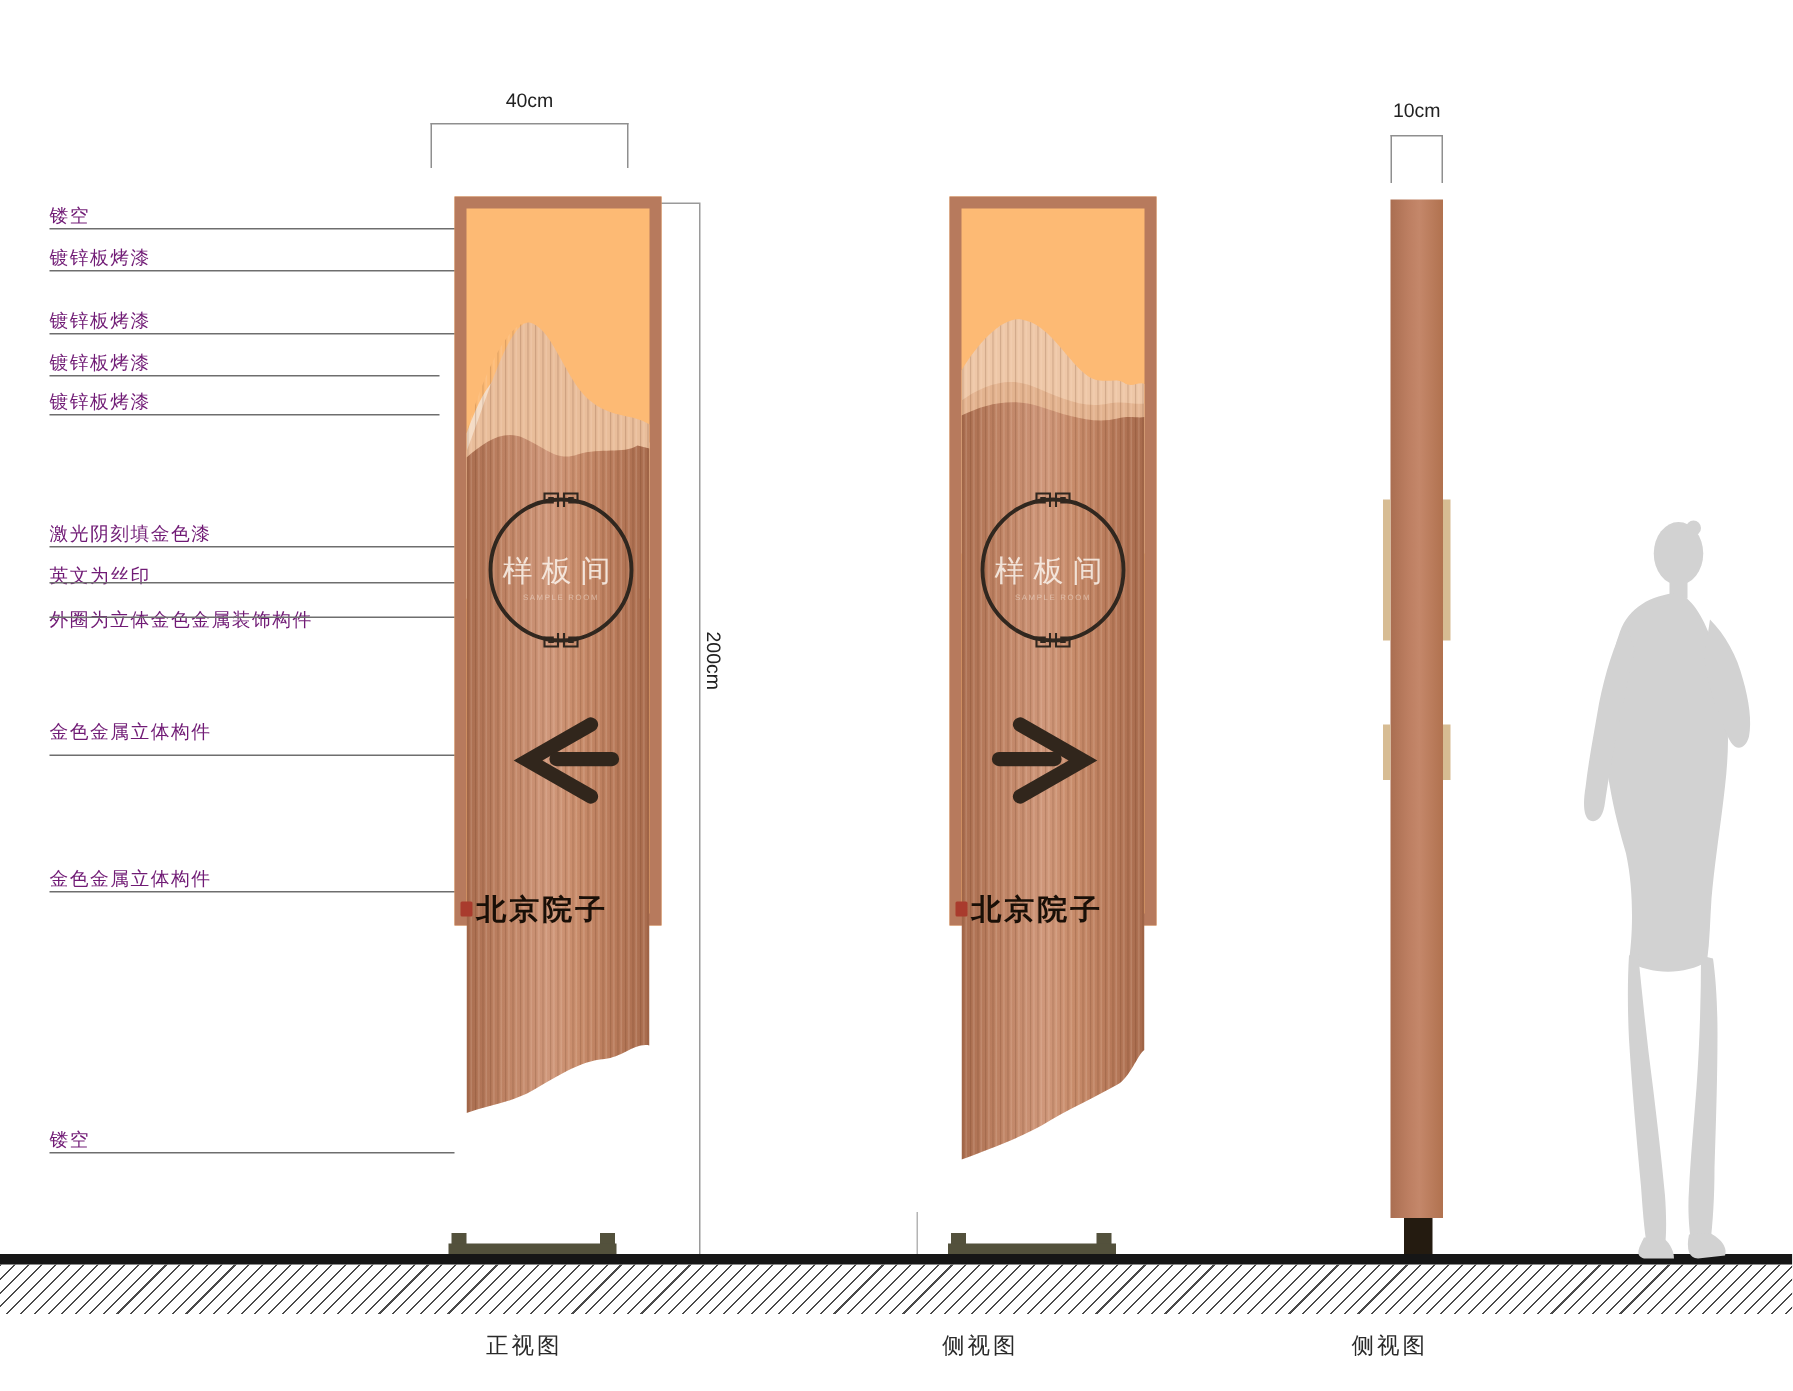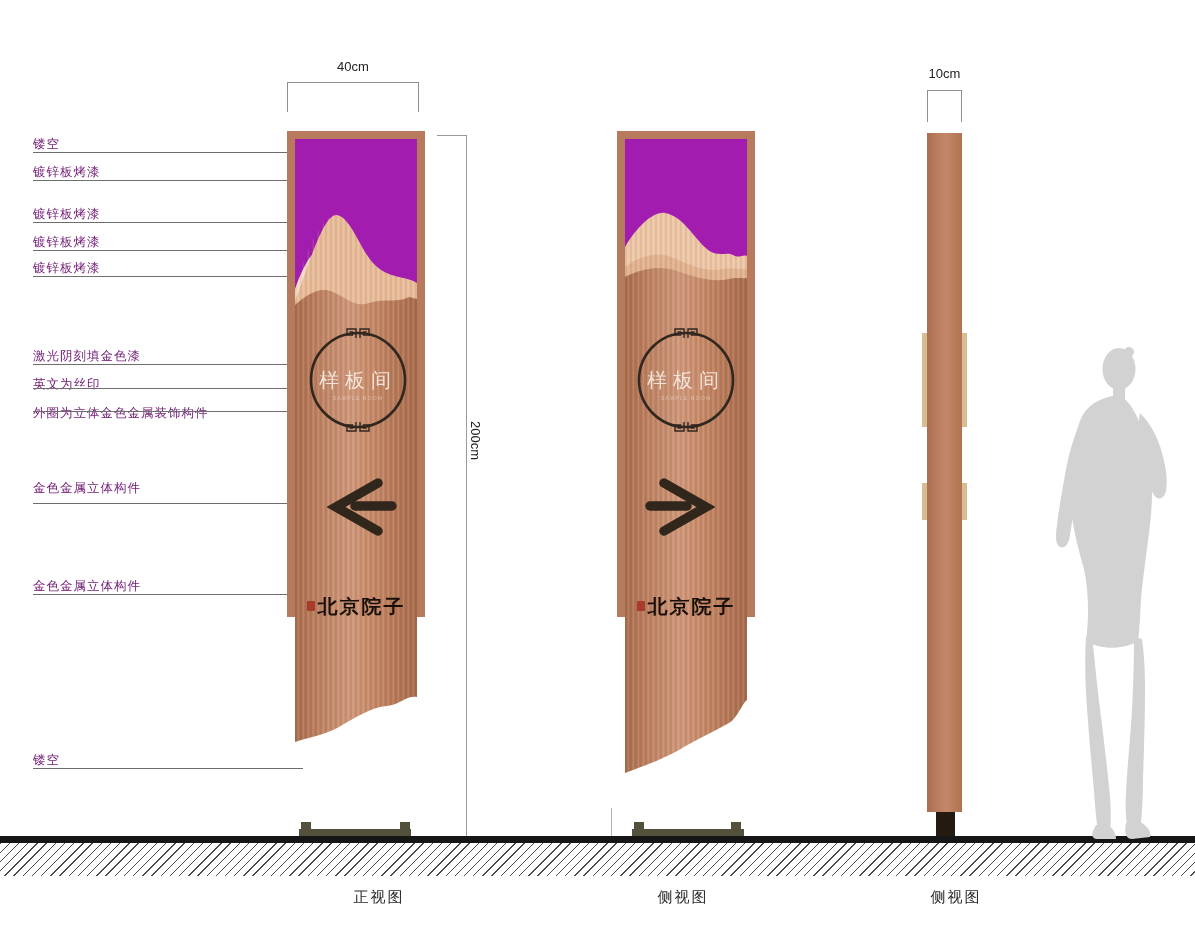--- a/index.html
+++ b/index.html
@@ -8,40 +8,40 @@
   
   .co-t{position:absolute;font-size:12.5px;color:#701a75;letter-spacing:1px;white-space:nowrap;}
   .co-l{position:absolute;height:0;border-top:1px solid #6e6e6e;}
   
   .dim-t{position:absolute;font-size:13px;color:#222;text-align:center;}
   .bracket{position:absolute;border:1px solid #8f8f8f;border-bottom:none;box-sizing:border-box;}
   .vline{position:absolute;width:0;border-left:1px solid #9a9a9a;}
   .htick{position:absolute;height:0;border-top:1px solid #9a9a9a;}
   .dim-rot{position:absolute;font-size:13px;color:#222;transform:rotate(90deg);transform-origin:0 0;white-space:nowrap;}
   
-  .panel{position:absolute;width:138px;height:486px;top:131px;border:8px solid #b77a5d;background:#a21caf;box-sizing:border-box;}
+  .panel{position:absolute;width:138px;height:486px;top:131px;border:8px solid #b77a5d;background:#fdba74;box-sizing:border-box;margin-left:16px;}
   .panel svg{position:absolute;left:0;top:0;}
   .logo{position:absolute;width:122px;height:26px;top:593px;display:flex;align-items:center;justify-content:center;gap:3px;}
   .logo-seal{width:8px;height:10px;background:#a93b2d;border-radius:1px;flex:0 0 auto;}
   .logo-text{font-family:"DejaVu Serif","Liberation Serif",serif;font-weight:bold;font-size:20px;
              color:#190f07;letter-spacing:2px;white-space:nowrap;transform:scaleY(.95);}
   
   .foot-post{position:absolute;width:10px;height:9px;background:#53513c;top:822px;}
   .foot-bar{position:absolute;height:8px;background:#53513c;top:829px;width:112px;}
   
   .p3bar{position:absolute;left:927px;top:133px;width:35px;height:679px;
          background:linear-gradient(90deg,#aa6e51 0%,#bd7f62 35%,#c4876a 55%,#b1724f 100%);}
   .p3trim{position:absolute;width:5px;background:#d7bc93;}
   .p3foot{position:absolute;left:936px;top:812px;width:19px;height:26px;background:#241b10;}
   
   .ground-line{position:absolute;left:0;top:836px;width:1195px;height:7px;background:#161616;}
   .ground-hatch{position:absolute;left:0;top:843px;width:1195px;height:33px;
     background:repeating-linear-gradient(135deg,#4a4a4a 0,#4a4a4a 1px,transparent 1px,transparent 6.5px);}
   
-  .view-label{position:absolute;top:888px;width:110px;text-align:center;font-size:15px;color:#2a2a2a;letter-spacing:2px;}
+  .view-label{position:absolute;top:888px;width:110px;font-size:15px;color:#2a2a2a;letter-spacing:2px;}
   .xline{position:absolute;width:0;border-left:1px solid #b4b4b4;}
   .figure{position:absolute;left:1040px;top:345px;}
 </style>
 </head>
 <body>
 
 <div class="canvas">
 
   <span class="co-t" style="left:33px;top:136px">镂空</span>
   <div class="co-l" style="left:33px;top:152px;width:274px"></div>

